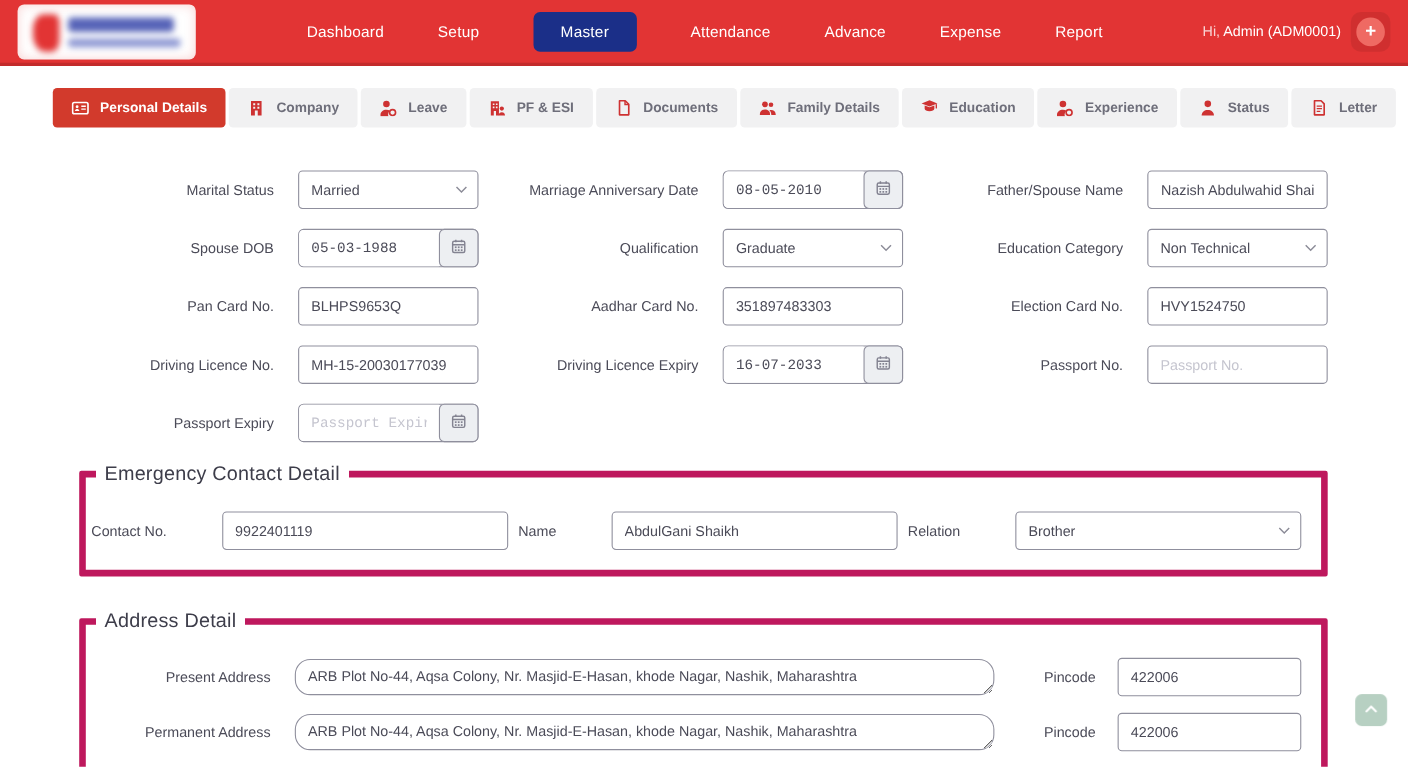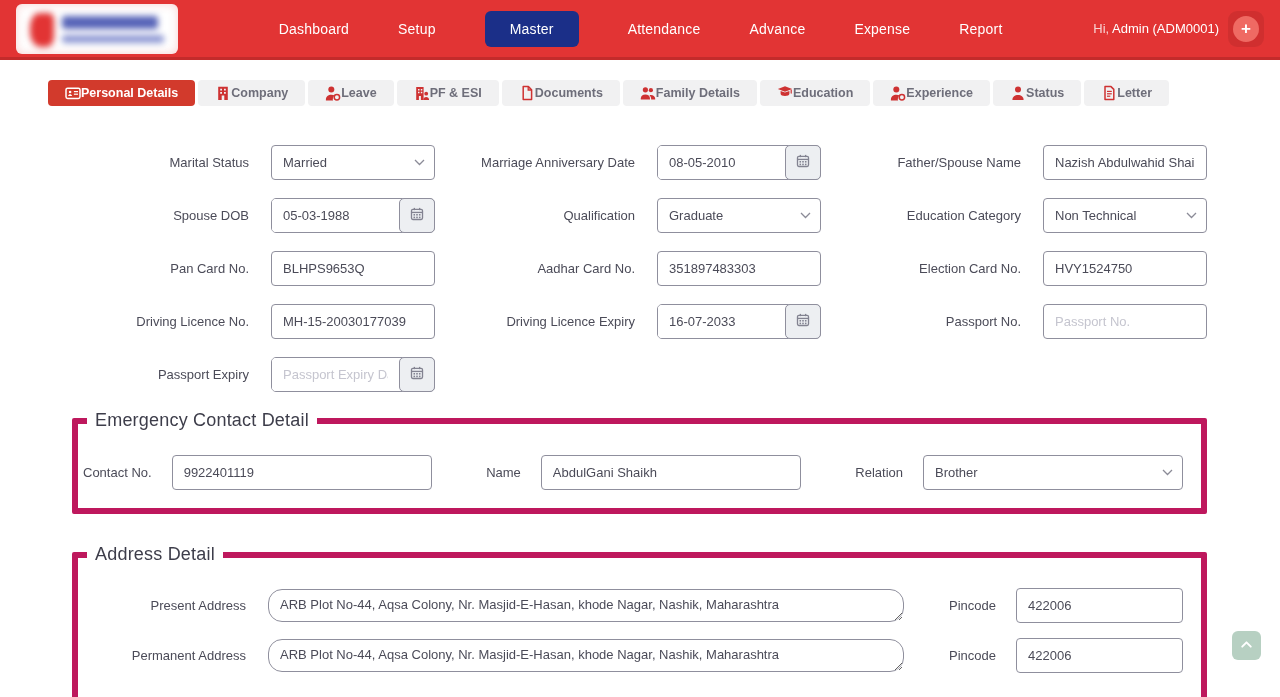--- a/index.html
+++ b/index.html
@@ -62,22 +62,22 @@
     font-size: 17px; line-height: 24px; font-weight: 600;
     cursor: pointer; display: flex; align-items: center; justify-content: center;
   }
 
   
   .tab-bar {
     display: flex; gap: 3px; margin: 20px 48px 0 48px;
   }
   .tab {
     flex: 0 1 auto;
-    display: flex; align-items: center; 
-    height: 26px; padding: 0 17px;
+    display: flex; align-items: center; gap: 10px;
+    height: 36px; padding: 0 17px;
     background: #f1f1f2; border-radius: 4px;
     color: #6e6e7a; font-size: 12.5px; font-weight: 600;
     cursor: pointer; white-space: nowrap;
   }
   .tab .tab-icon { color: var(--icon-red, #ce3232); display: flex; align-items: center; }
   .tab.active { background: var(--tab-active-red, #d23a2c); color: #ffffff; }
   .tab.active .tab-icon { color: #ffffff; }
 
   
   .personal-form { margin: 39px 73px 0 49px; }
@@ -97,21 +97,21 @@
     width: 100%; height: 35px;
     border: 1px solid #8f8f9d; border-radius: 4px;
     padding: 0 11px; font-size: 13px; color: #4b4b58;
     font-family: "Liberation Sans", sans-serif;
     outline: none; background: #ffffff;
   }
   .text-input::placeholder { color: #c5c5cf; }
 
   .date-group { display: flex; border: 1px solid #8f8f9d; border-radius: 5px; }
   .date-group .text-input {
-    border: none; border-radius: 4px 0 0 4px; flex: 1; height: 33px; min-width: 0;
+    border: none; border-radius: 4px 0 0 4px; flex: 1; height: 33px; min-width: 0; font-family: Liberation Mono, monospace;
   }
   .cal-btn {
     width: 36px; height: 35px; margin: -1px -1px -1px 0;
     background: #edeff2; border: 1px solid #8f8f9d; border-radius: 5px;
     display: flex; align-items: center; justify-content: center; cursor: pointer;
     flex: none;
   }
 
   .select-wrap {
     border: 1px solid #8f8f9d; border-radius: 4px; background: #ffffff;
@@ -128,21 +128,21 @@
   fieldset.emergency { margin-top: 18px; }
   fieldset.address { margin-top: 30px; padding-bottom: 24px; }
   legend {
     font-size: 18px; color: #3d3d4a; font-weight: 400;
     padding: 0 8px; margin-left: 4px; letter-spacing: .2px;
   }
   .emergency-row {
     display: flex; justify-content: space-between; align-items: center;
     margin-top: 16px;
   }
-  .emergency-cell { display: flex; align-items: center; }
+  .emergency-cell { display: flex; align-items: center; gap: 30px; }
   .emergency-cell .field-label { flex: none; text-align: left; margin-right: 20px; }
   .emergency-cell .control { width: 260px; }
 
   .address-row { display: flex; align-items: center; margin-top: 15px; }
   .address-row .field-label { flex: none; width: 163px; text-align: right; margin-right: 22px; }
   .address-textarea {
     width: 636px; height: 33px;
     border: 1px solid #8f8f9d; border-radius: 14px;
     padding: 7px 11px; font-size: 13px; color: #4b4b58;
     font-family: "Liberation Sans", sans-serif; outline: none;

